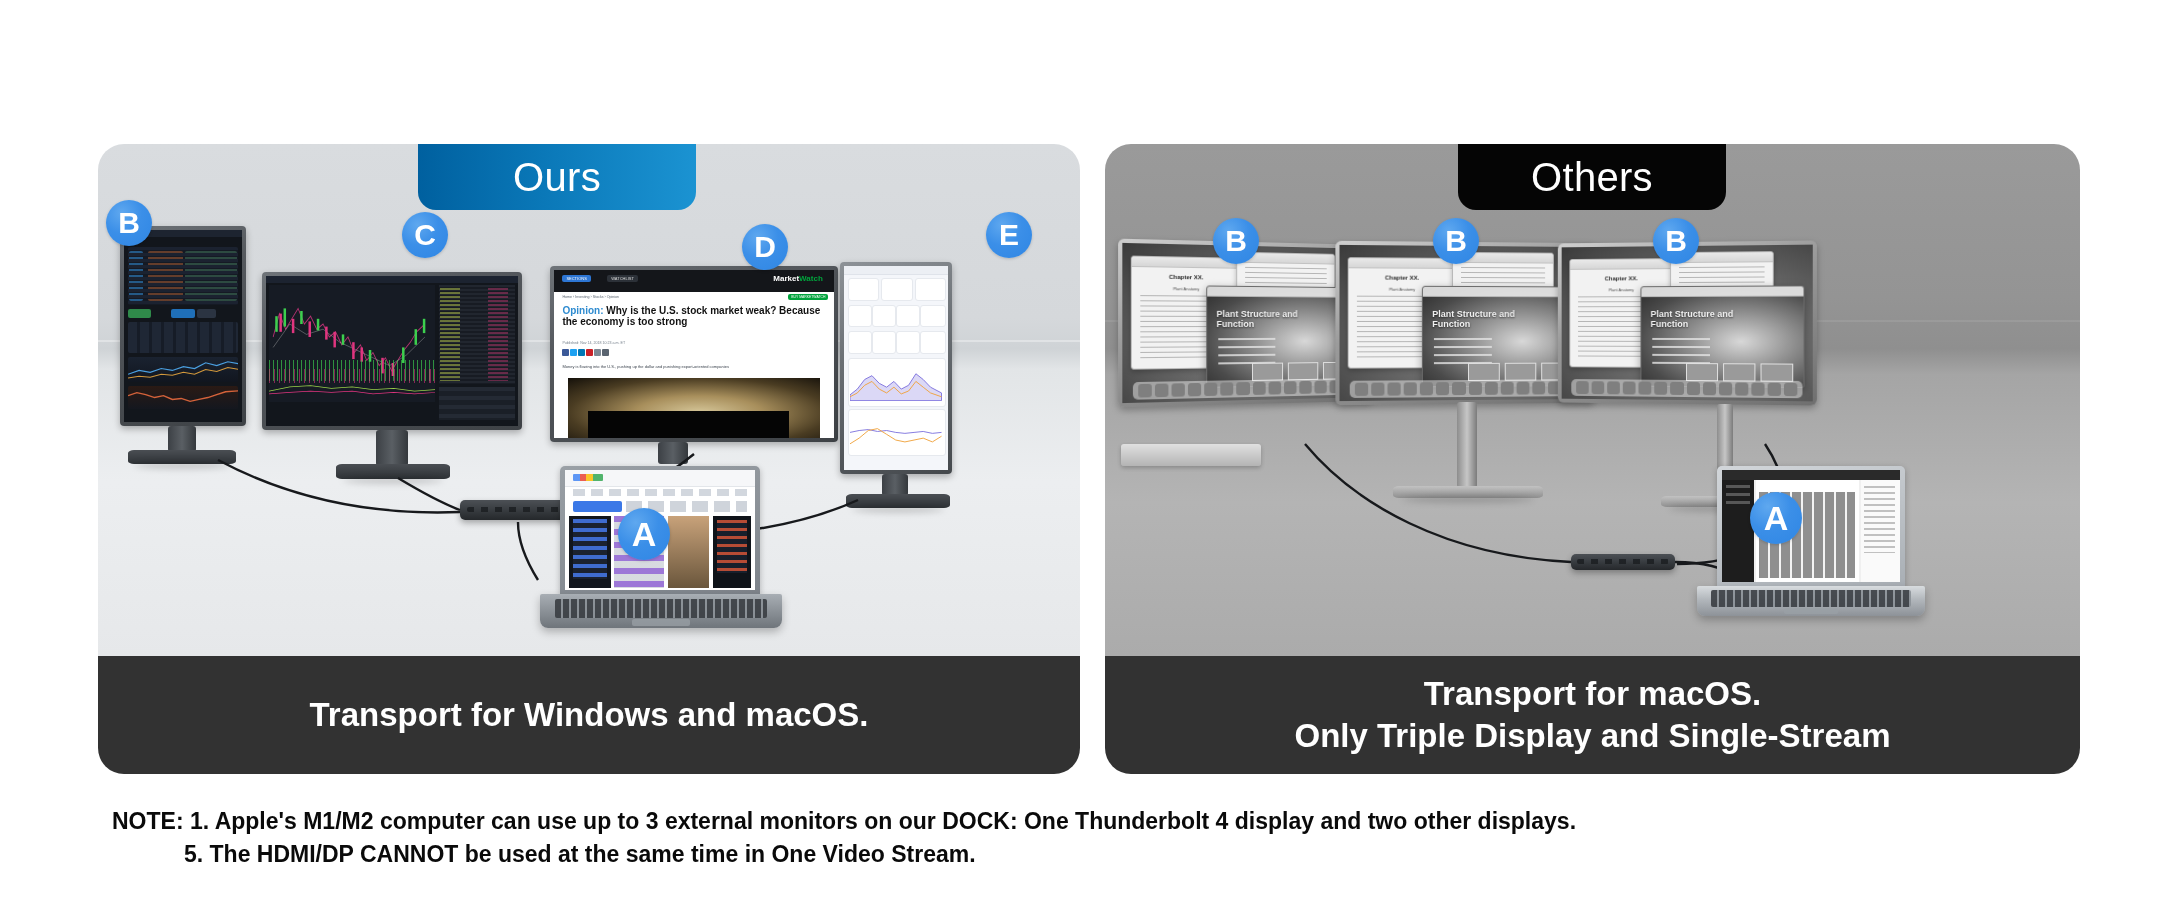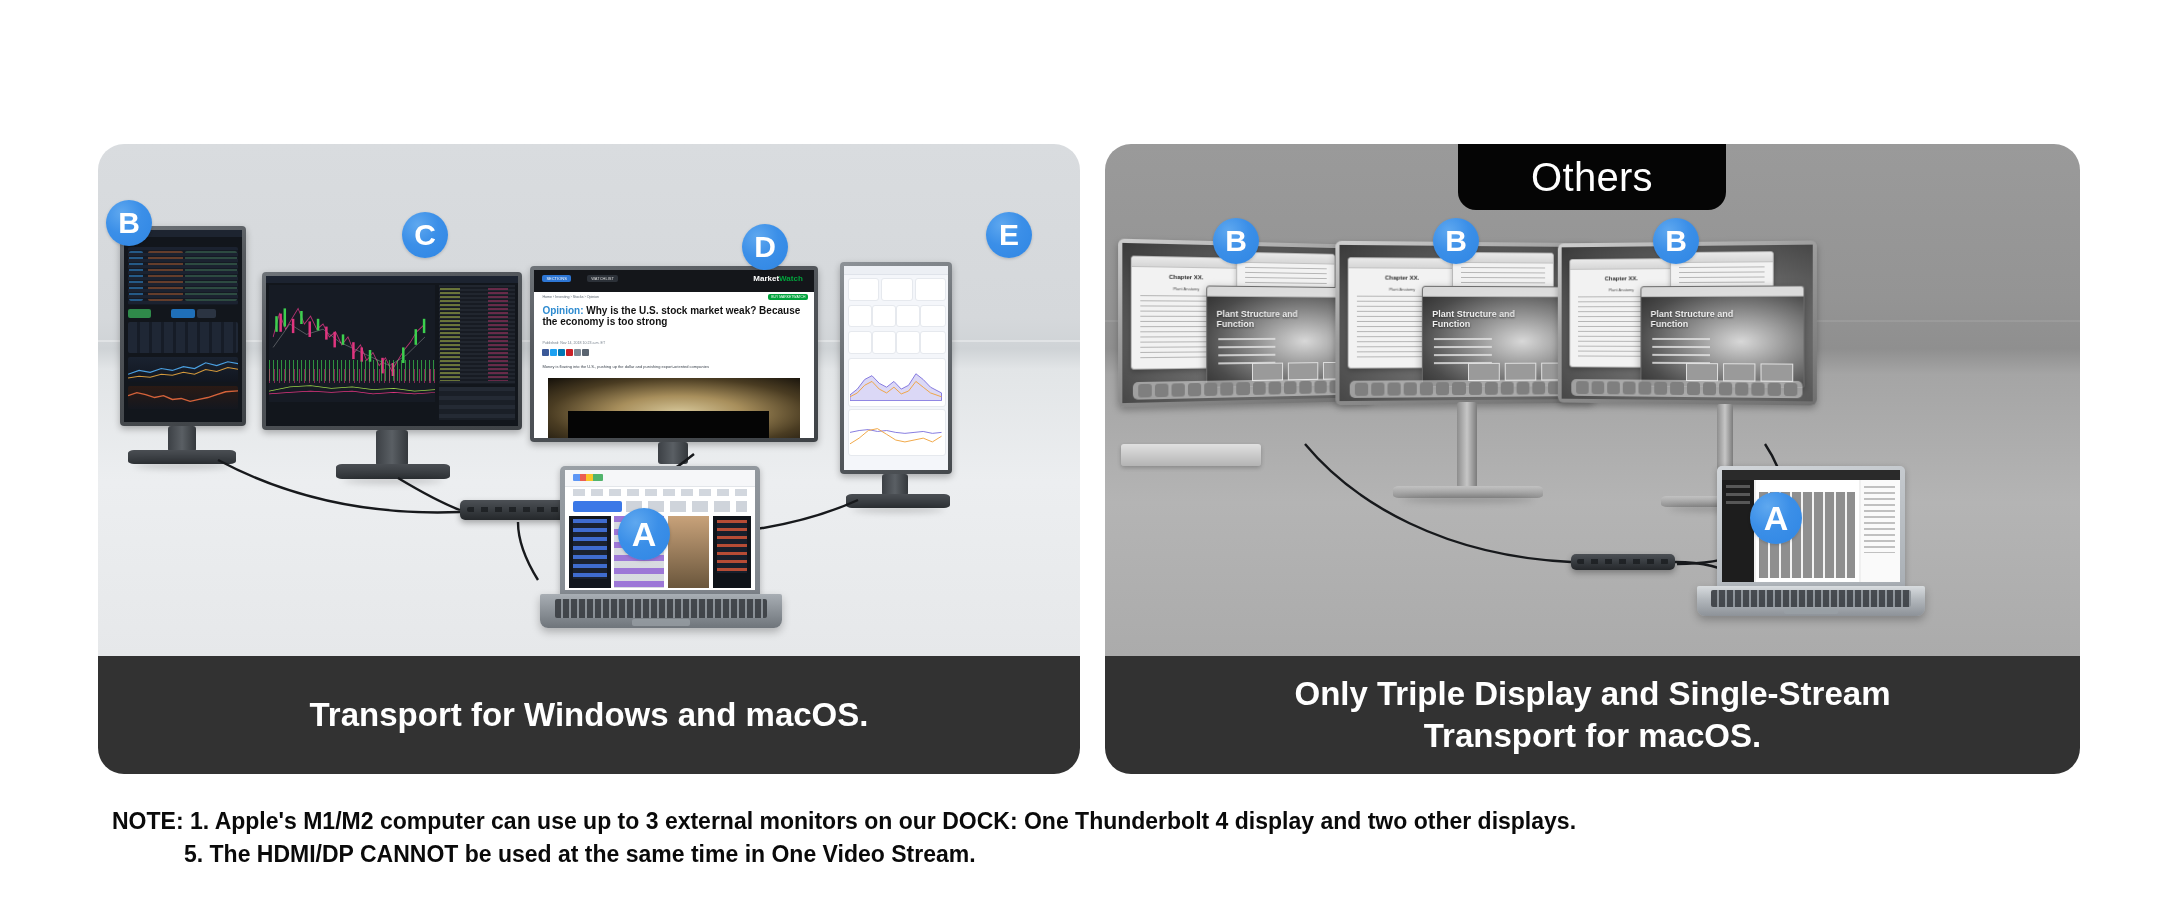--- a/index.html
+++ b/index.html
@@ -321,21 +321,21 @@
             <div style="position:absolute;left:88%;top:8%;width:8%;bottom:30%;
                  background:repeating-linear-gradient(180deg,#7a2d51 0 2px,transparent 2px 4px);opacity:.8;"></div>
             <div style="position:absolute;left:68.5%;bottom:4%;right:1%;height:22%;
                  background:repeating-linear-gradient(180deg,#242a34 0 4px,#1a1f27 4px 9px);"></div>
           </div>
         </div>
       </div>
       <div class="stand-neck" style="left:278px; top:286px; width:32px; height:36px;"></div>
       <div class="stand-base" style="left:238px; top:320px; width:114px; height:15px;"></div>
 
-      <div class="mon" style="left:432px; top:122px; width:288px; height:176px;">
+      <div class="mon" style="left:452px; top:122px; width:288px; height:176px;">
         <div class="bezel">
           <div class="screen" style="background:#ffffff;">
 
             <div style="position:absolute;left:0;top:0;right:0;height:13%;background:#14161a;">
               <span style="position:absolute;left:3%;top:22%;font-size:4px;color:#fff;background:#2d76d4;padding:1px 4px;border-radius:2px;">SECTIONS</span>
               <span style="position:absolute;left:19%;top:22%;font-size:4px;color:#ddd;background:#2c3138;padding:1px 4px;border-radius:2px;">WATCHLIST</span>
               <span style="position:absolute;right:4%;top:18%;font-size:8px;font-weight:700;color:#fff;">
                 <span>Market</span><span style="color:#00a33c;">Watch</span>
               </span>
             </div>
@@ -446,20 +446,23 @@
         <span>D</span>
       </div>
       <div class="badge" style="left:888px; top:68px; width:46px; height:46px; font-size:30px;">
         <span>E</span>
       </div>
       <div class="badge" style="left:520px; top:364px; width:52px; height:52px; font-size:34px;">
         <span>A</span>
       </div>
     </div>
 
+    <div class="tab tab-ours">
+      <span>Ours</span>
+    </div>
 
     <div class="caption">
       <span class="ln">Transport for Windows and macOS.</span>
     </div>
   </div>
 
   <div class="panel panel-others">
 
     <div class="panel-scene scene-others">
       <div class="wall-line" style="top:176px;opacity:.25;"></div>
@@ -655,22 +658,22 @@
       <div class="badge" style="left:645px; top:348px; width:52px; height:52px; font-size:34px;">
         <span>A</span>
       </div>
     </div>
 
     <div class="tab tab-others">
       <span>Others</span>
     </div>
 
     <div class="caption">
+      <span class="ln">Transport for macOS.</span>
       <span class="ln">Only Triple Display and Single-Stream</span>
-      <span class="ln">Transport for macOS.</span>
     </div>
   </div>
 
 </div>
 
 <div class="note">
   <div>NOTE: 1. Apple's M1/M2 computer can use up to 3 external monitors on our DOCK: One Thunderbolt 4 display and two other displays.</div>
   <div class="note-l2">5. The HDMI/DP CANNOT be used at the same time in One Video Stream.</div>
 </div>
 

